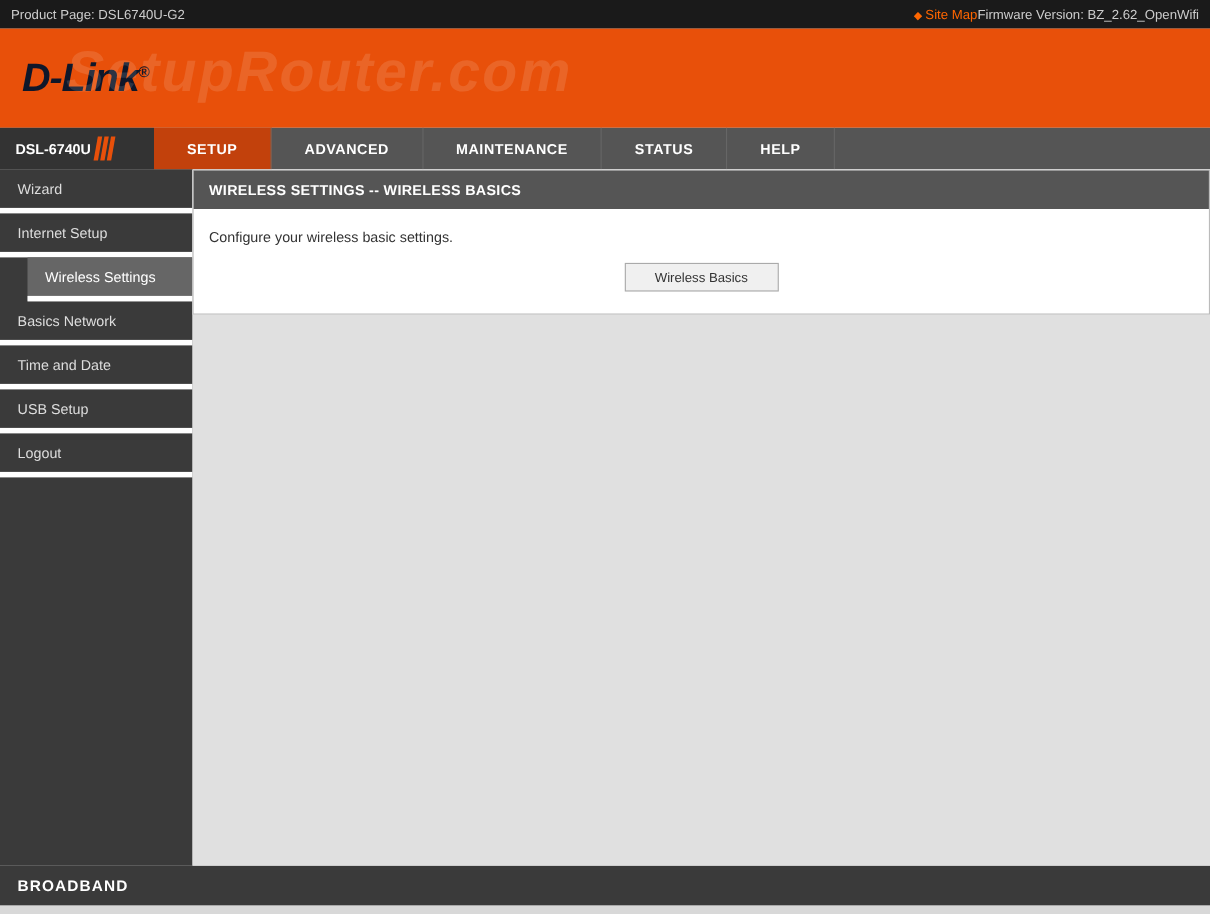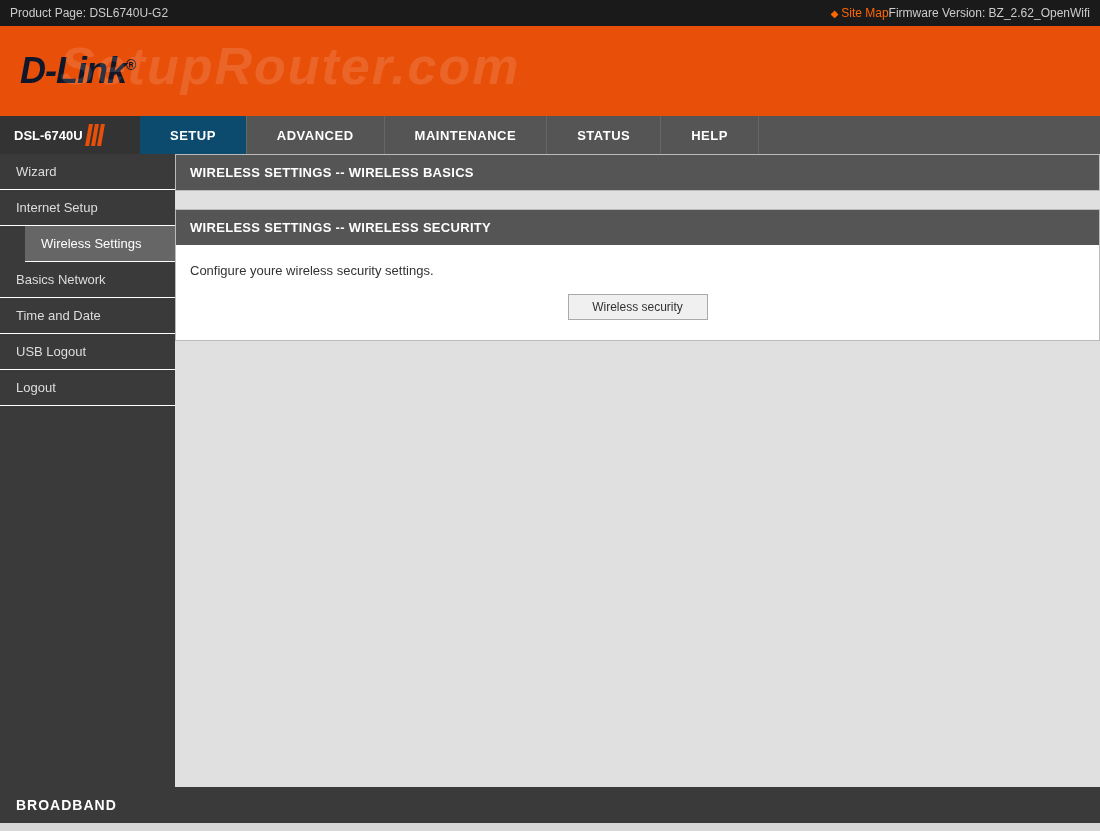--- a/index.html
+++ b/index.html
@@ -90,40 +90,40 @@
       font-weight: bold;
       letter-spacing: 0.5px;
       padding: 0 30px;
       display: flex;
       align-items: center;
       cursor: pointer;
       border-right: 1px solid #666;
       text-transform: uppercase;
     }
     #nav-tabs .tab.active {
-      background: #0c4a6e;
+      background: #c2410c;
     }
 
     
     #main-layout {
       display: flex;
       height: calc(831px - 26px - 90px - 42px - 40px);
     }
 
     
     #sidebar {
       width: 175px;
       background: #3a3a3a;
       flex-shrink: 0;
     }
     #sidebar .sidebar-item {
       color: #ddd;
       padding: 10px 16px;
       cursor: pointer;
-      border-bottom: 1px solid #ffffff;
+      border-bottom: 5px solid #ffffff;
       font-size: 13px;
     }
     #sidebar .sidebar-item.active {
       background: #666;
       color: white;
       margin-left: 25px;
     }
 
     
     #content {
@@ -212,35 +212,32 @@
 </div>
 
 <div id="main-layout">
 
   <div id="sidebar">
     <div class="sidebar-item">Wizard</div>
     <div class="sidebar-item">Internet Setup</div>
     <div class="sidebar-item active">Wireless Settings</div>
     <div class="sidebar-item">Basics Network</div>
     <div class="sidebar-item">Time and Date</div>
-    <div class="sidebar-item">USB Logout</div>
+    <div class="sidebar-item">USB Setup</div>
     <div class="sidebar-item">Logout</div>
   </div>
 
   <div id="content">
 
     <div class="settings-section">
       <div class="settings-section-header">WIRELESS SETTINGS -- WIRELESS BASICS</div>
-    </div>
-
-    <div class="settings-section">
-      <div class="settings-section-header">WIRELESS SETTINGS -- WIRELESS SECURITY</div>
       <div class="settings-section-body">
-        <p>Configure youre wireless security settings.</p>
-        <button class="section-btn">Wireless security</button>
+        <p>Configure your wireless basic settings.</p>
+        <button class="section-btn">Wireless Basics</button>
       </div>
     </div>
+
   </div>
 </div>
 
 <div id="footer">
   <span>BROADBAND</span>
 </div>
 
 </body></html>

